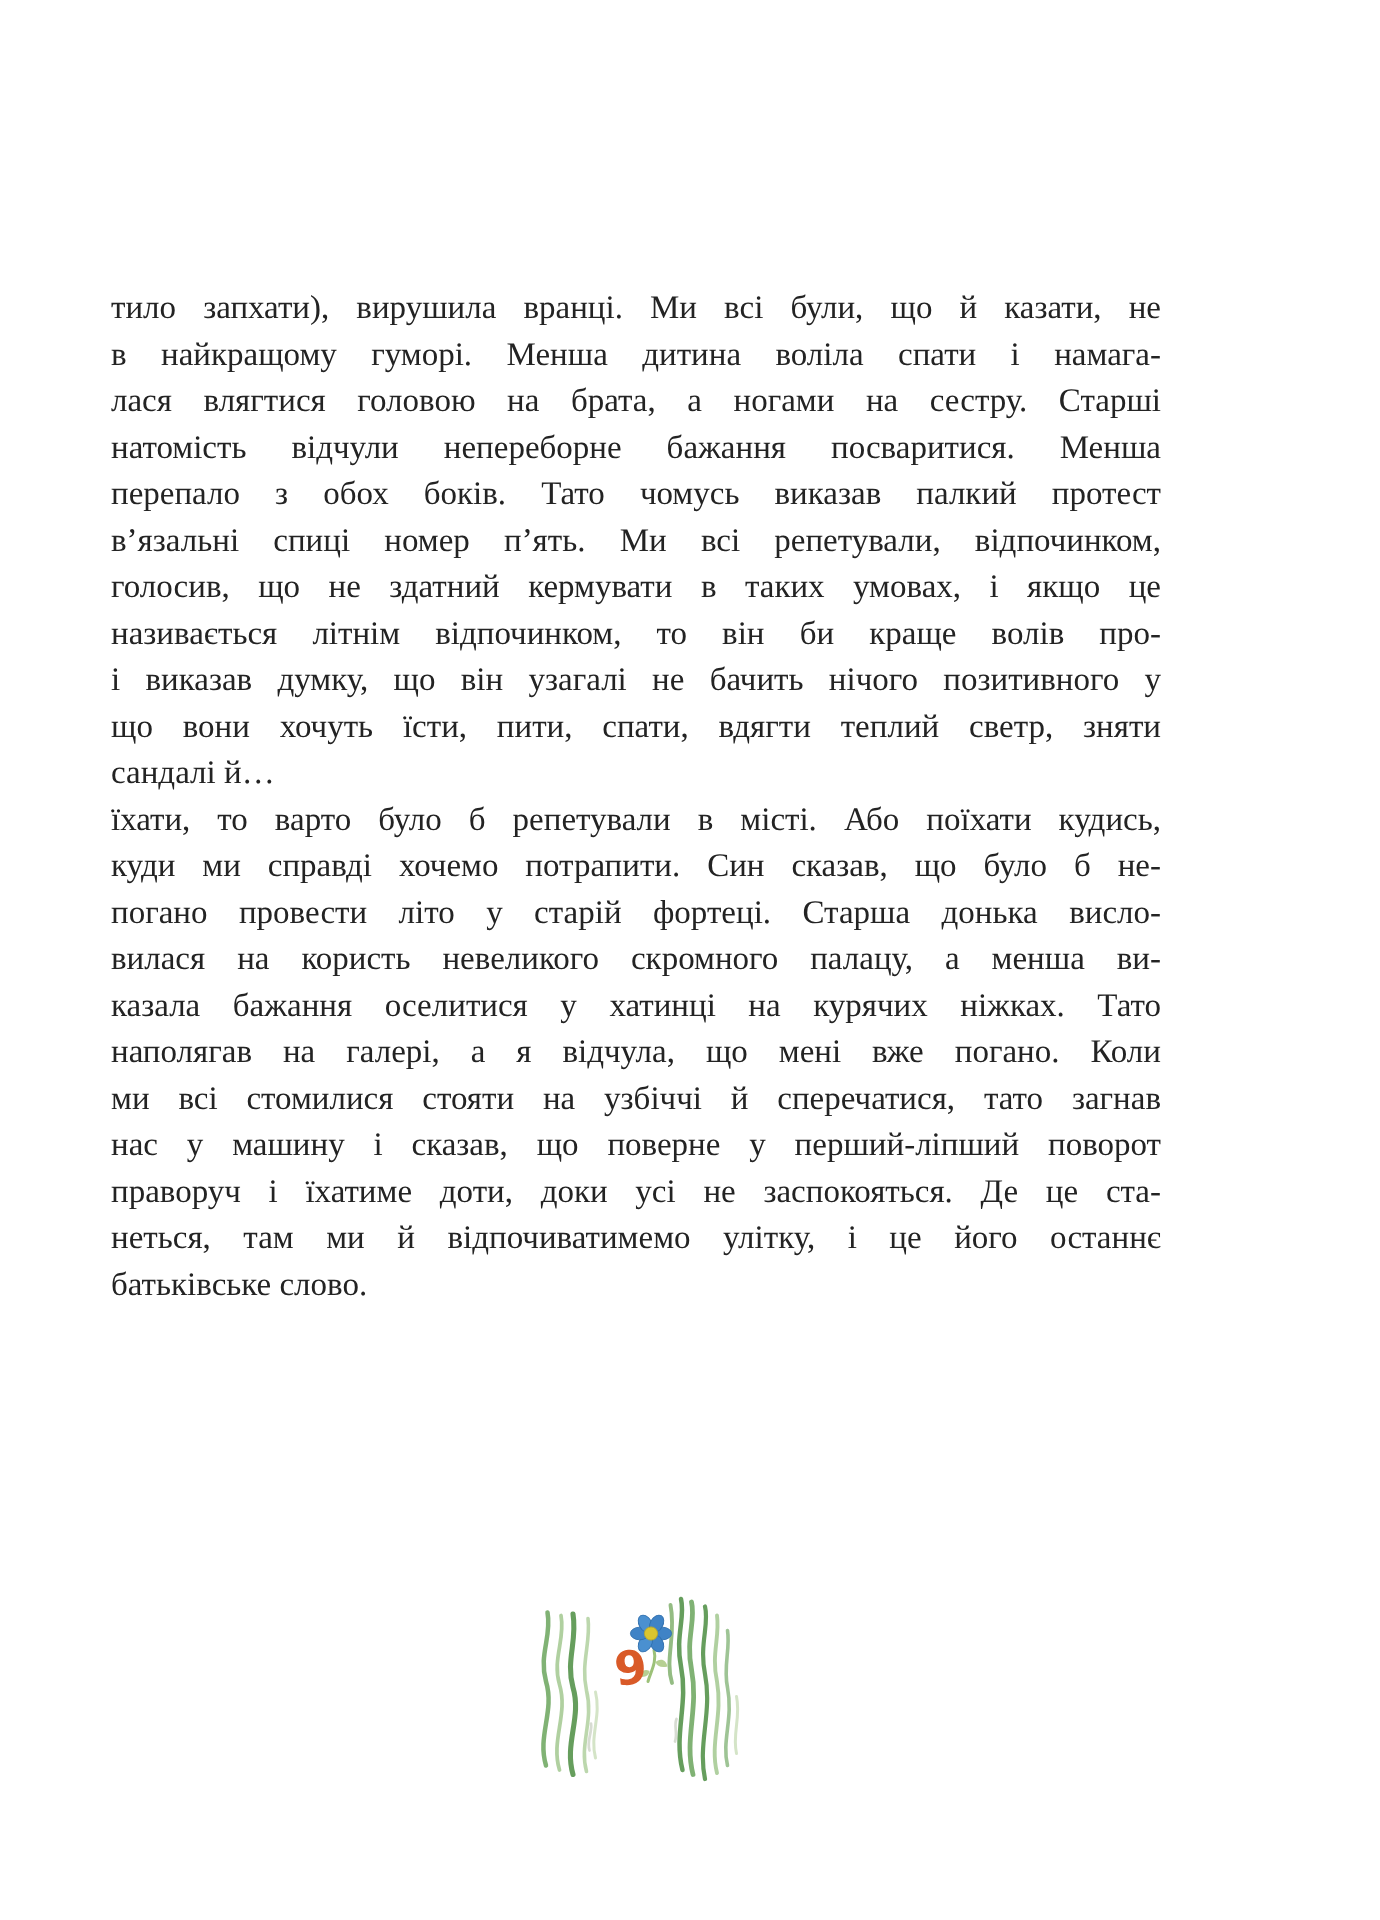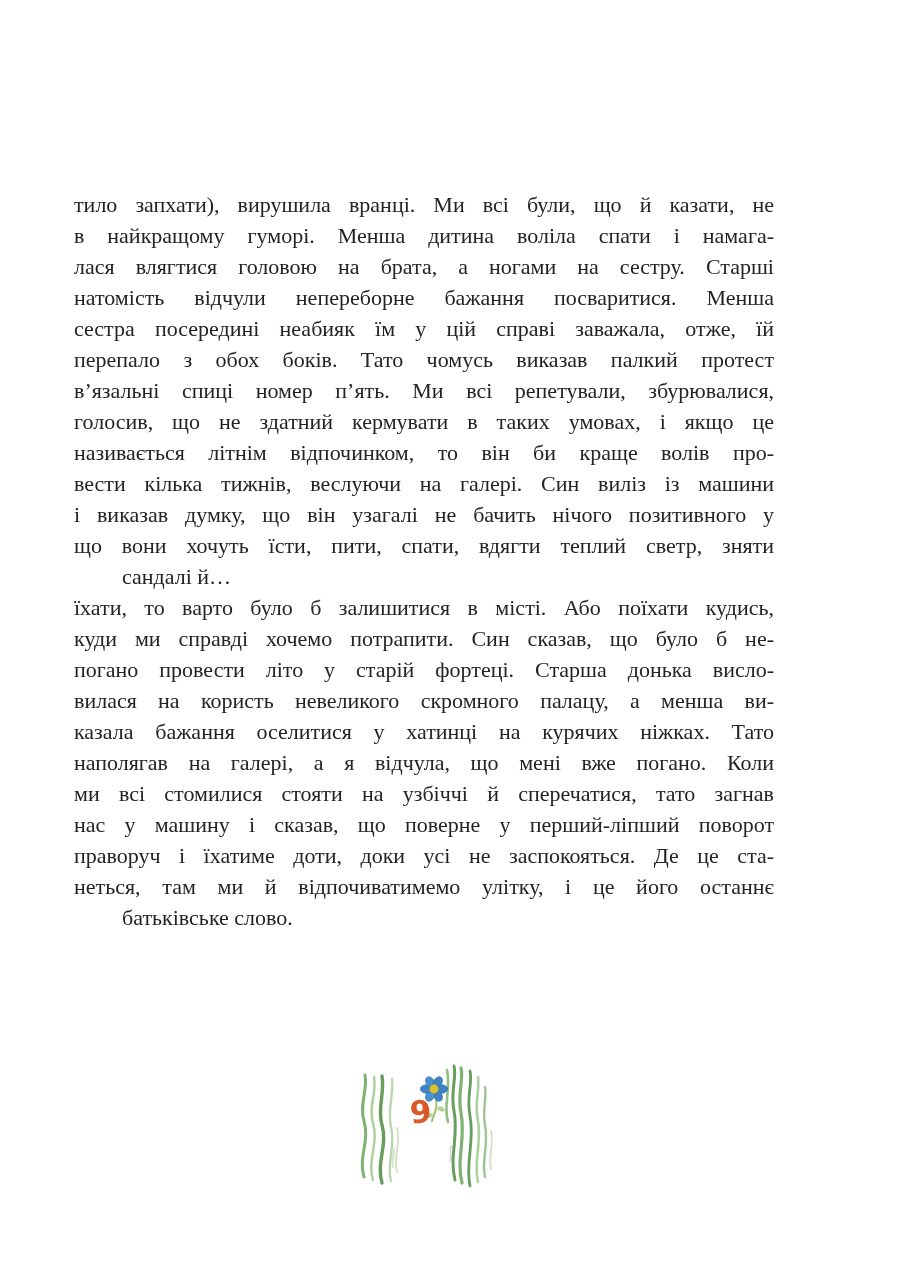--- a/index.html
+++ b/index.html
@@ -21,21 +21,20 @@
   }
   .paragraph{margin:0;padding:0;}
   .line{
     text-align:justify;
     text-align-last:justify;
     height:31px;
     white-space:nowrap;
   }
   .line.last{
     text-align-last:left;
-    margin-left:48px;
   }
   .line.indent{
     text-indent:27px;
   }
   .footer-decoration{
     position:absolute;
     left:348px;top:1060px;
     width:156px;height:150px;
   }
   .footer-decoration svg{display:block;width:100%;height:100%;}
@@ -44,32 +43,30 @@
 <body>
 
 <div class="page">
 
   <div class="text-block">
     <div class="paragraph">
         <div class="line">тило запхати), вирушила вранці. Ми всі були, що й казати, не</div>
         <div class="line">в найкращому гуморі. Менша дитина воліла спати і намага-</div>
         <div class="line">лася влягтися головою на брата, а ногами на сестру. Старші</div>
         <div class="line">натомість відчули непереборне бажання посваритися. Менша</div>
-        <div class="line">сестра посередині неабияк їм у цій справі заважала, отже, їй</div>
         <div class="line">перепало з обох боків. Тато чомусь виказав палкий протест</div>
-        <div class="line">в’язальні спиці номер п’ять. Ми всі репетували, збурювалися,</div>
+        <div class="line">в’язальні спиці номер п’ять. Ми всі репетували, відпочинком,</div>
         <div class="line">голосив, що не здатний кермувати в таких умовах, і якщо це</div>
         <div class="line">називається літнім відпочинком, то він би краще волів про-</div>
-        <div class="line">вести кілька тижнів, веслуючи на галері. Син виліз із машини</div>
         <div class="line">і виказав думку, що він узагалі не бачить нічого позитивного у</div>
         <div class="line">що вони хочуть їсти, пити, спати, вдягти теплий светр, зняти</div>
         <div class="line last">сандалі й…</div>
       </div>
     <div class="paragraph">
-        <div class="line">їхати, то варто було б залишитися в місті. Або поїхати кудись,</div>
+        <div class="line">їхати, то варто було б репетували в місті. Або поїхати кудись,</div>
         <div class="line">куди ми справді хочемо потрапити. Син сказав, що було б не-</div>
         <div class="line">погано провести літо у старій фортеці. Старша донька висло-</div>
         <div class="line">вилася на користь невеликого скромного палацу, а менша ви-</div>
         <div class="line">казала бажання оселитися у хатинці на курячих ніжках. Тато</div>
         <div class="line">наполягав на галері, а я відчула, що мені вже погано. Коли</div>
         <div class="line">ми всі стомилися стояти на узбіччі й сперечатися, тато загнав</div>
         <div class="line">нас у машину і сказав, що поверне у перший-ліпший поворот</div>
         <div class="line">праворуч і їхатиме доти, доки усі не заспокояться. Де це ста-</div>
         <div class="line">неться, там ми й відпочиватимемо улітку, і це його останнє</div>
         <div class="line last">батьківське слово.</div>

